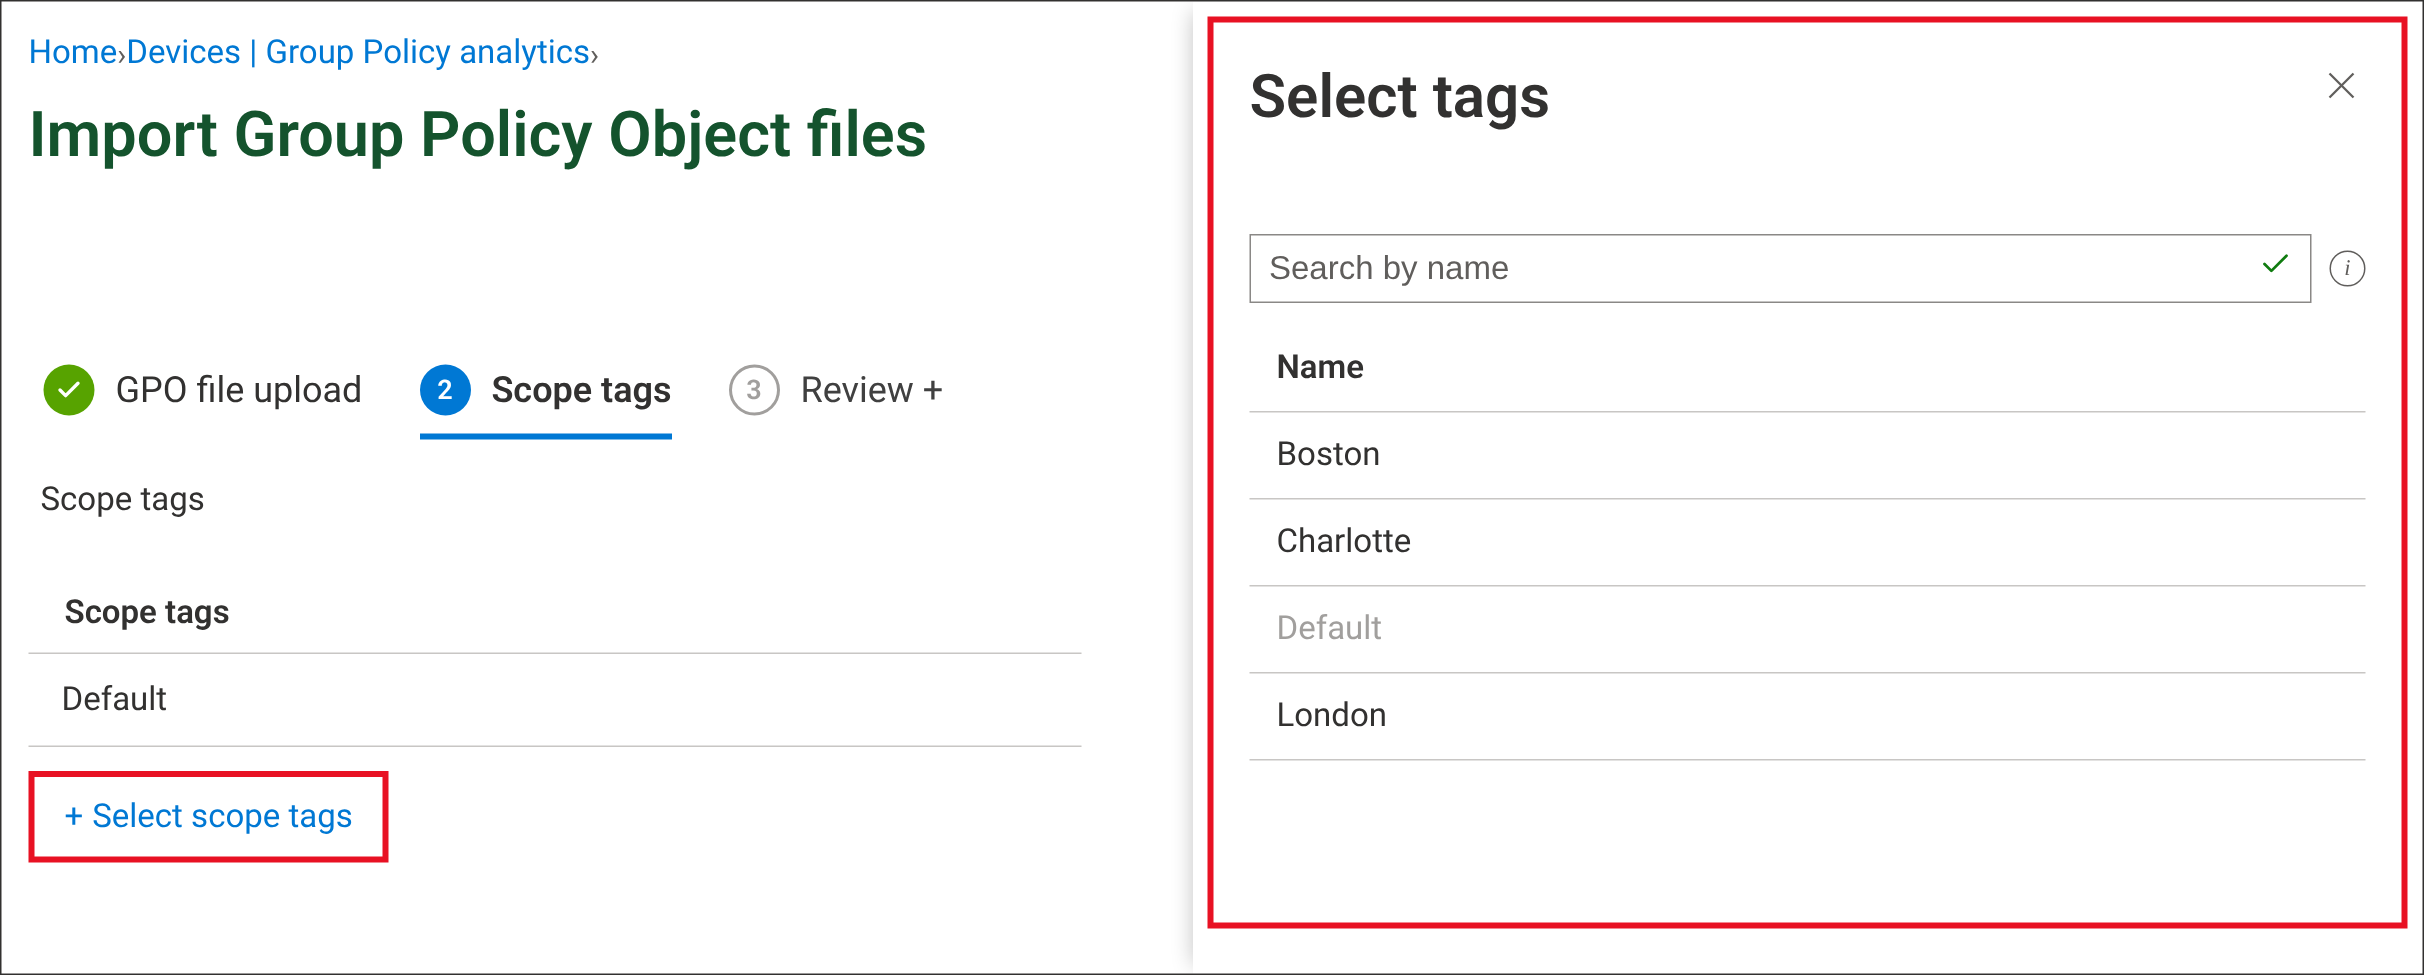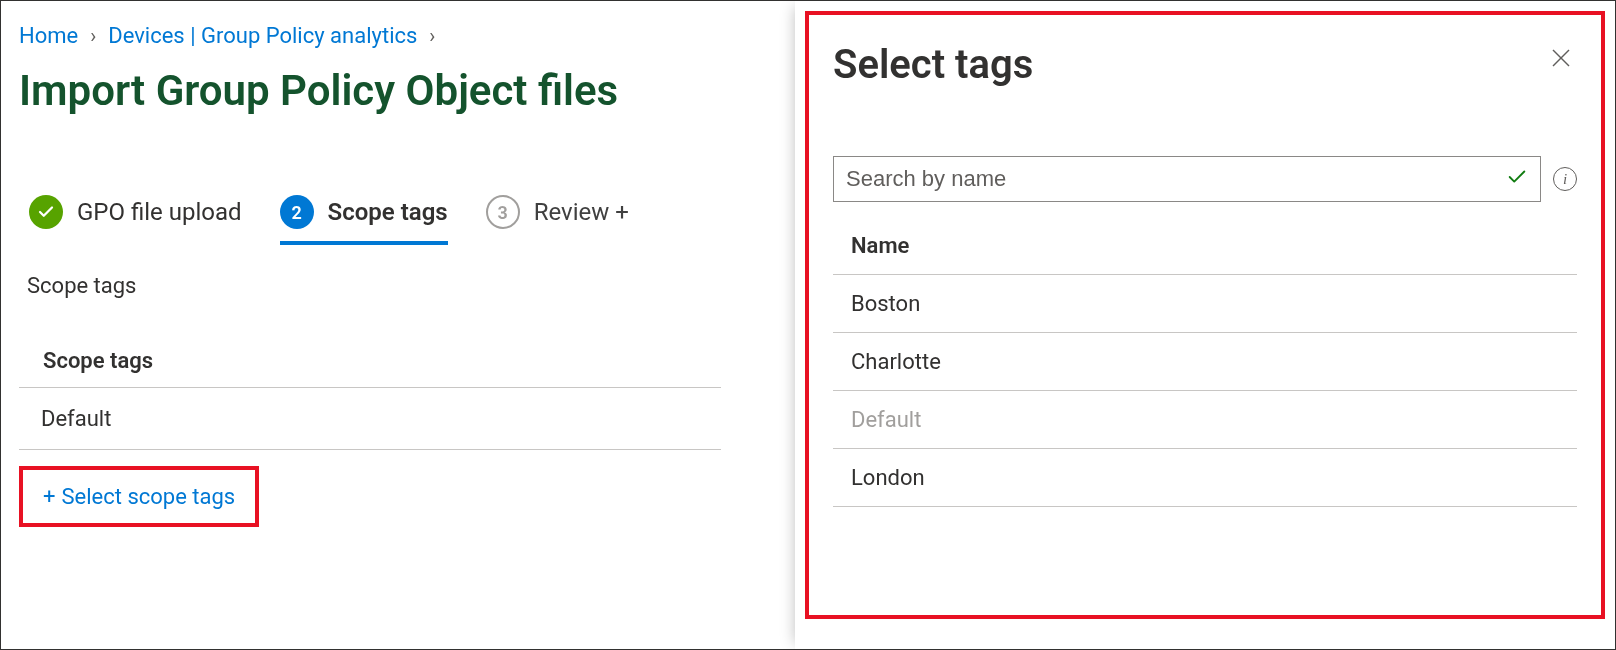--- a/index.html
+++ b/index.html
@@ -20,21 +20,20 @@
     left: 0;
     top: 0;
     width: 760px;
     padding: 22px 0 0 18px;
   }
 
   
   .breadcrumb {
     display: flex;
     align-items: center;
-    gap: 12px;
     font-size: 22px;
     color: #605e5c;
     margin-bottom: 18px;
   }
   .breadcrumb a {
     color: #0078d4;
     text-decoration: none;
   }
   .breadcrumb .chev {
     color: #605e5c;
@@ -53,20 +52,21 @@
     display: flex;
     align-items: center;
     gap: 38px;
     margin: 0 0 44px 10px;
   }
   .step {
     display: flex;
     align-items: center;
     gap: 14px;
     font-size: 24px;
+    margin-top: 48px;
   }
   .step .circle {
     width: 34px;
     height: 34px;
     border-radius: 50%;
     display: flex;
     align-items: center;
     justify-content: center;
     font-size: 18px;
     font-weight: 600;

